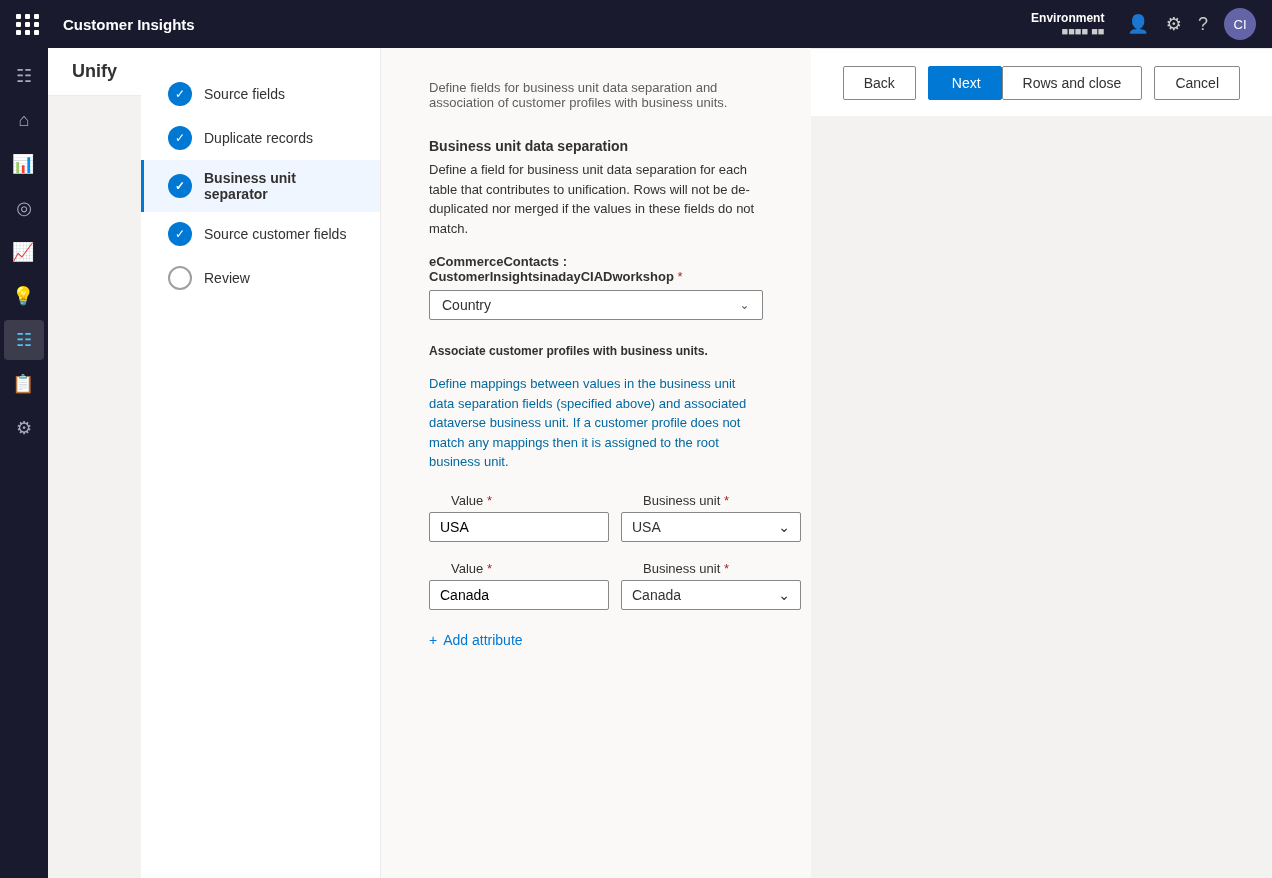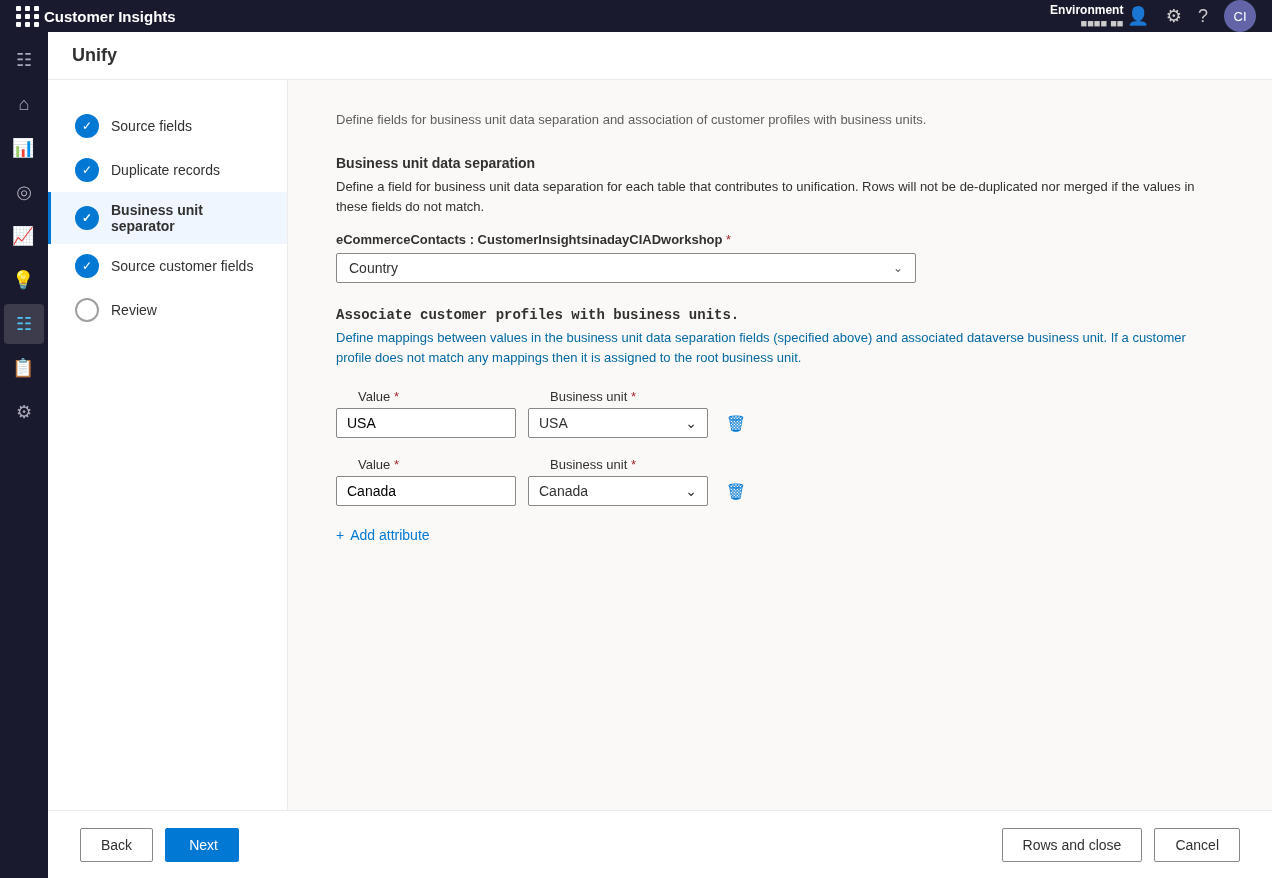--- a/index.html
+++ b/index.html
@@ -2,25 +2,25 @@
 <html><head>
   <meta charset="utf-8">
   <style>
     * { box-sizing: border-box; margin: 0; padding: 0; }
     body { font-family: 'Segoe UI', sans-serif; font-size: 14px; background: #f3f2f1; color: #323130; display: flex; flex-direction: column; height: 878px; overflow: hidden; }
 
     
     .top-nav {
       background: #1a1a2e;
       color: #fff;
-      height: 32px;
+      height: 48px;
       display: flex;
       align-items: center;
       padding: 0 16px;
-      gap: 4px;
+      gap: 23px;
       flex-shrink: 0;
     }
     .top-nav .app-title { font-size: 15px; font-weight: 600; color: #fff; flex: 1; }
     .top-nav .nav-icons { display: flex; align-items: center; gap: 16px; }
     .top-nav .nav-icons span { color: #ccc; font-size: 18px; cursor: pointer; }
     .env-info { display: flex; flex-direction: column; align-items: flex-end; font-size: 11px; color: #ccc; }
     .env-info strong { color: #fff; font-size: 12px; }
     .avatar { width: 32px; height: 32px; border-radius: 50%; background: #6264a7; display: flex; align-items: center; justify-content: center; font-size: 13px; color: #fff; }
 
     
@@ -45,21 +45,21 @@
       font-size: 18px;
       cursor: pointer;
     }
     .icon-sidebar .sb-icon.active { color: #fff; background: rgba(255,255,255,0.15); }
     .icon-sidebar .sb-icon.highlighted { color: #4fc3f7; }
 
     
     .content-area {
       display: flex;
       flex: 1;
-      flex-direction: column;
+      flex-direction: row;
       overflow: hidden;
     }
 
     
     .sub-header {
       background: #fff;
       border-bottom: 1px solid #edebe9;
       height: 48px;
       display: flex;
       align-items: center;
@@ -137,21 +137,21 @@
       padding: 6px 12px;
       background: #fff;
       cursor: pointer;
       width: 580px;
       max-width: 100%;
       margin-bottom: 24px;
     }
     .dropdown-chevron { color: #605e5c; font-size: 12px; }
 
     .mapping-section { margin-top: 8px; }
-    .mapping-section .assoc-title { font-size: 14px; font-weight: 700; color: #323130; margin-bottom: 5px; font-family: Liberation Mono, monospace; }
+    .mapping-section .assoc-title { font-size: 12px; font-weight: 700; color: #323130; margin-bottom: 16px; }
     .mapping-section .assoc-desc { font-size: 13px; color: #0369a1; margin-bottom: 20px; line-height: 1.5; }
 
     .mapping-row { display: flex; align-items: center; gap: 12px; margin-bottom: 16px; }
     .mapping-col { display: flex; flex-direction: column; gap: 4px; }
     .mapping-col-label { font-size: 13px; color: #323130; margin-left: 22px; }
     .mapping-col-label .required { color: #a4262c; }
 
     .text-input {
       border: 1px solid #8a8886;
       border-radius: 2px;

